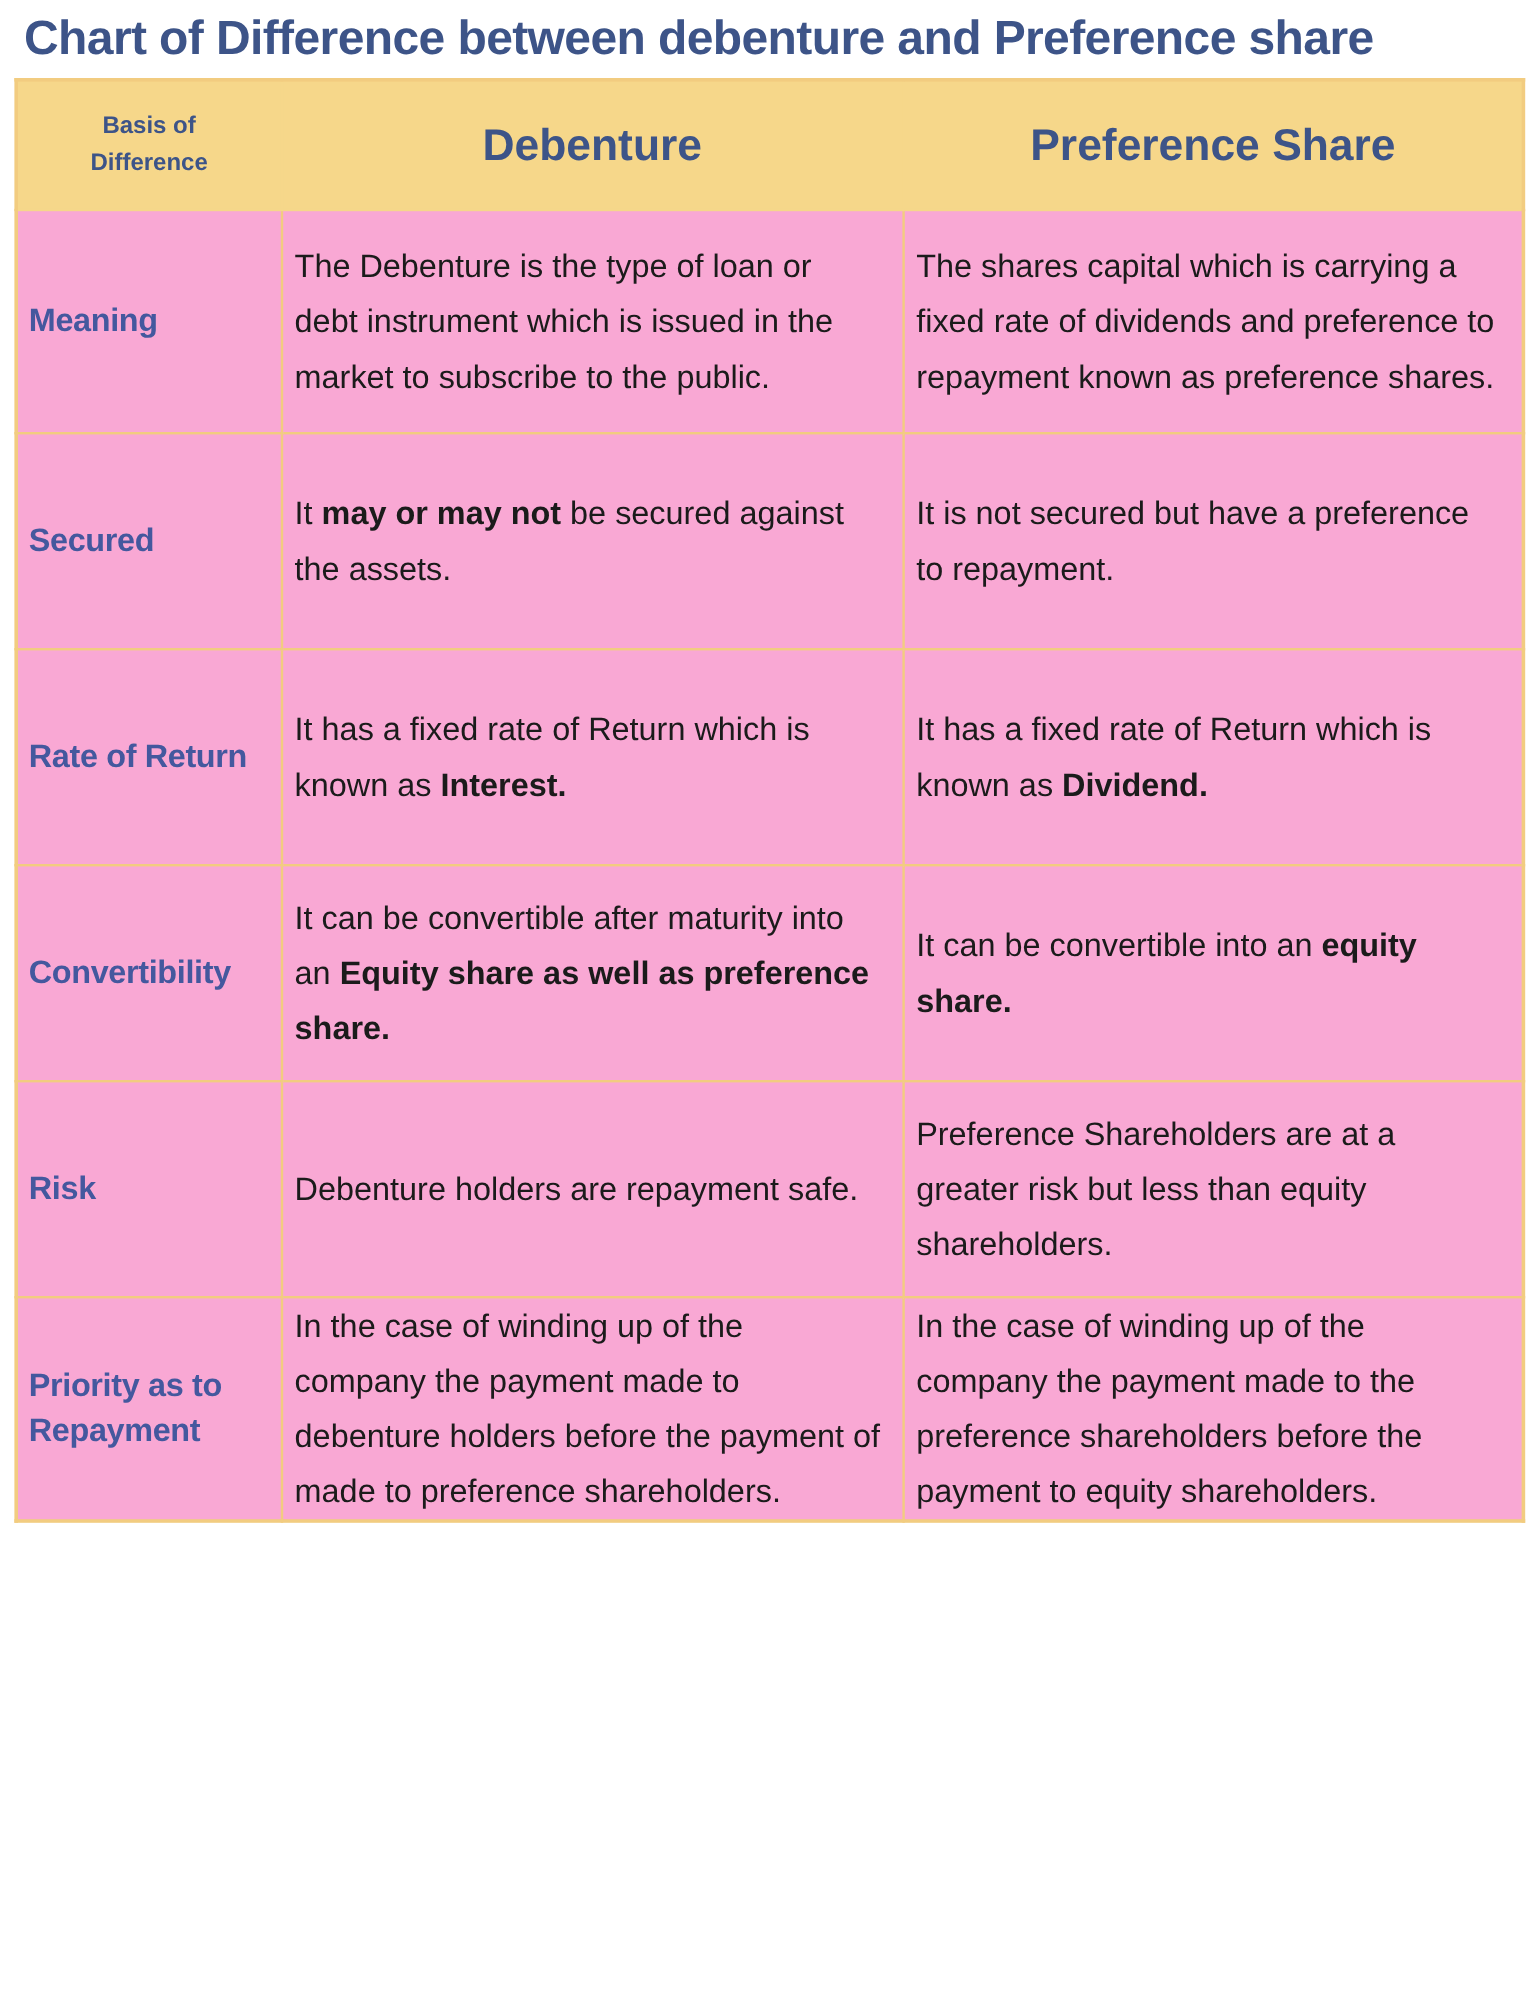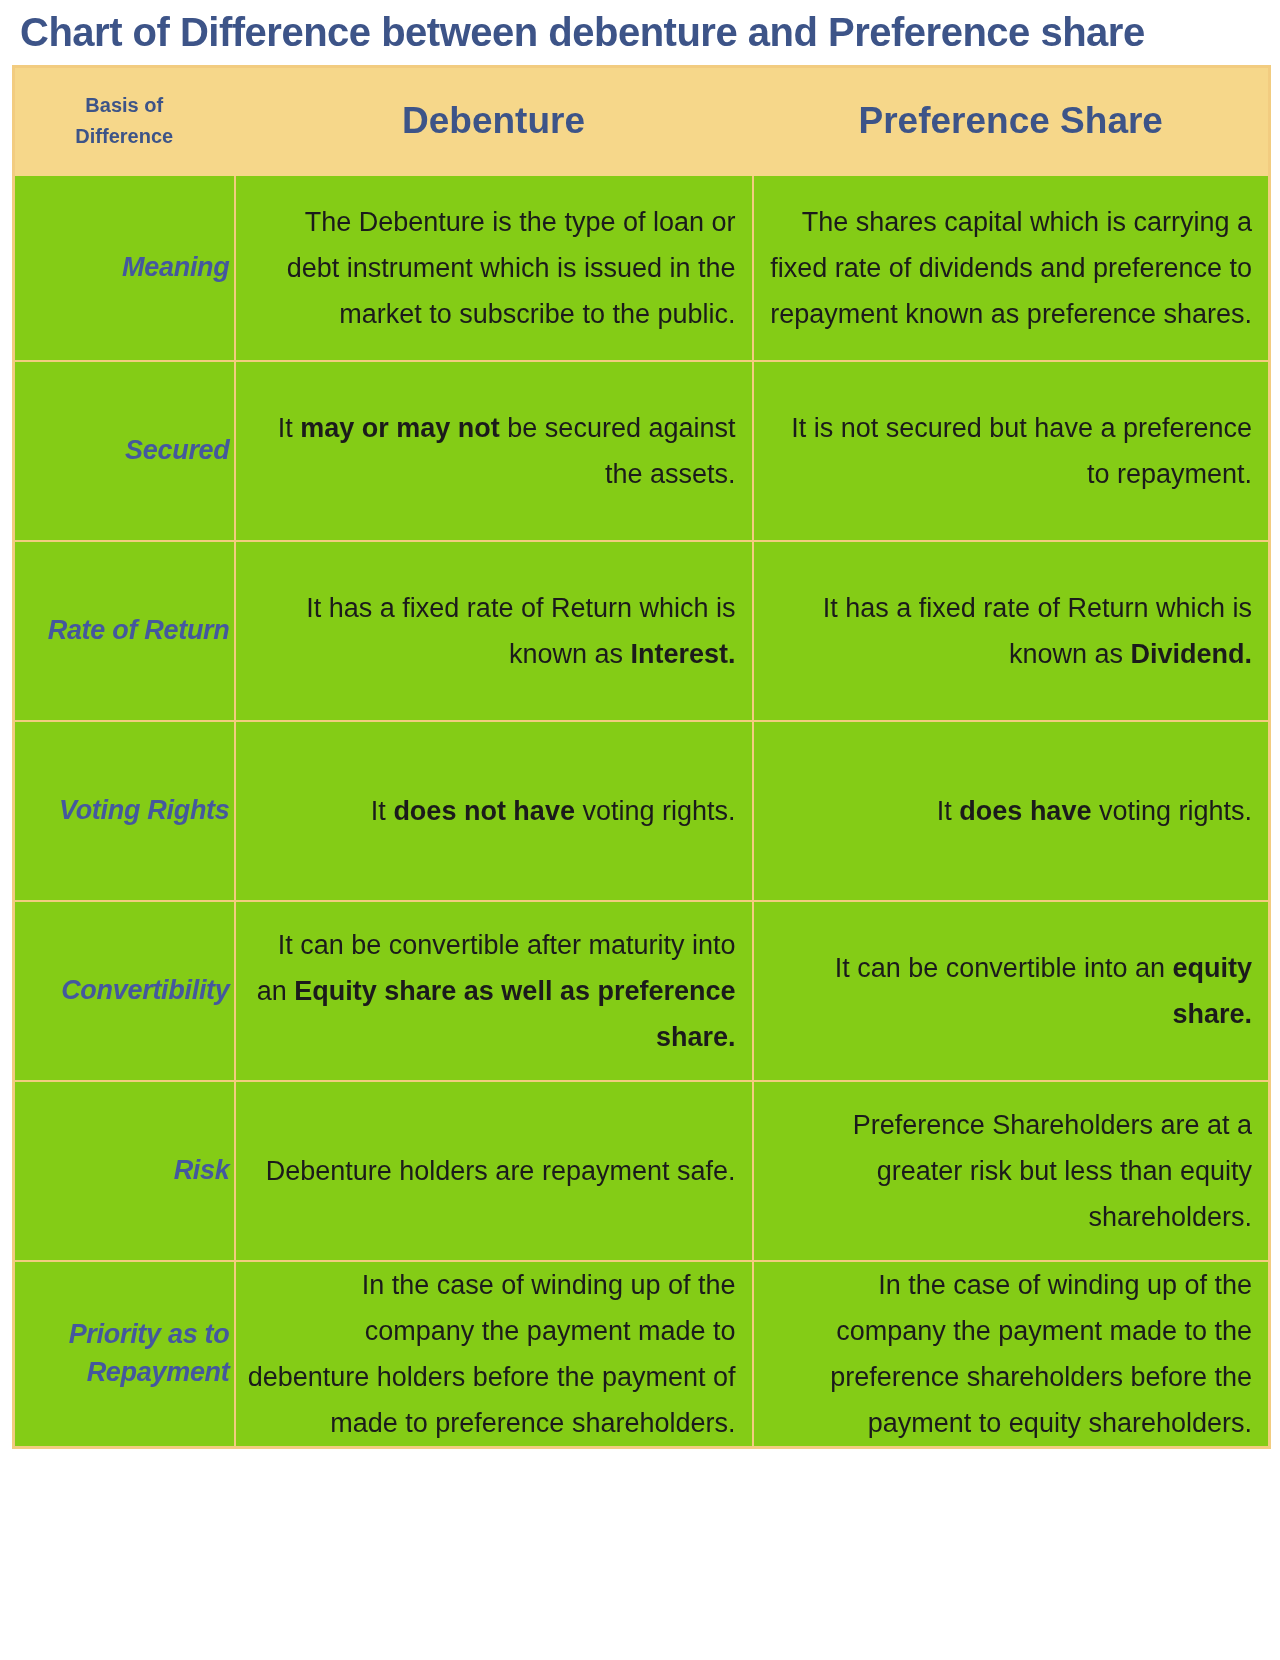--- a/index.html
+++ b/index.html
@@ -43,35 +43,33 @@
     height: 108px;
     vertical-align: middle;
     text-align: center;
   }
   th.h-basis { font-size: 20px; line-height: 1.55; padding: 0 26px; }
   th.h-col   { font-size: 37px; }
 
   tbody td {
     border: 2px solid var(--border-color);
     vertical-align: middle;
-    background: #84cc16;
-    text-align: right;
+    background: #f9a8d4;
   }
   tbody tr { height: 180px; }
   tbody tr:nth-child(1) { height: 186px; }
   tbody tr:nth-child(8) { height: 206px; }
 
   td.label-cell {
     color: var(--label-color);
     font-weight: bold;
     font-size: 27px;
     line-height: 1.4;
     letter-spacing: -0.3px;
     padding: 0 4px 0 9px;
-    font-style: italic;
   }
   td.content-cell {
     color: var(--text-color);
     font-size: 27px;
     line-height: 46px;
     padding: 0 16px 0 10px;
   }
   td.content-cell .b { font-weight: bold; }
 </style>
 </head>
@@ -104,25 +102,20 @@
           <td class="label-cell">Secured</td>
           <td class="content-cell"><span>It </span><span class="b">may or may not</span><span> be secured against the assets.</span></td>
           <td class="content-cell"><span>It is not secured but have a preference to repayment.</span></td>
         </tr>
         <tr>
           <td class="label-cell">Rate of Return</td>
           <td class="content-cell"><span>It has a fixed rate of Return which is known as </span><span class="b">Interest.</span></td>
           <td class="content-cell"><span>It has a fixed rate of Return which is known as </span><span class="b">Dividend.</span></td>
         </tr>
         <tr>
-          <td class="label-cell">Voting Rights</td>
-          <td class="content-cell"><span>It </span><span class="b">does not have</span><span> voting rights.</span></td>
-          <td class="content-cell"><span>It </span><span class="b">does have</span><span> voting rights.</span></td>
-        </tr>
-        <tr>
           <td class="label-cell">Convertibility</td>
           <td class="content-cell"><span>It can be convertible after maturity into an </span><span class="b">Equity share as well as preference share.</span></td>
           <td class="content-cell"><span>It can be convertible into an </span><span class="b">equity share.</span></td>
         </tr>
         <tr>
           <td class="label-cell">Risk</td>
           <td class="content-cell"><span>Debenture holders are repayment safe.</span></td>
           <td class="content-cell"><span>Preference Shareholders are at a greater risk but less than equity shareholders.</span></td>
         </tr>
         <tr>

